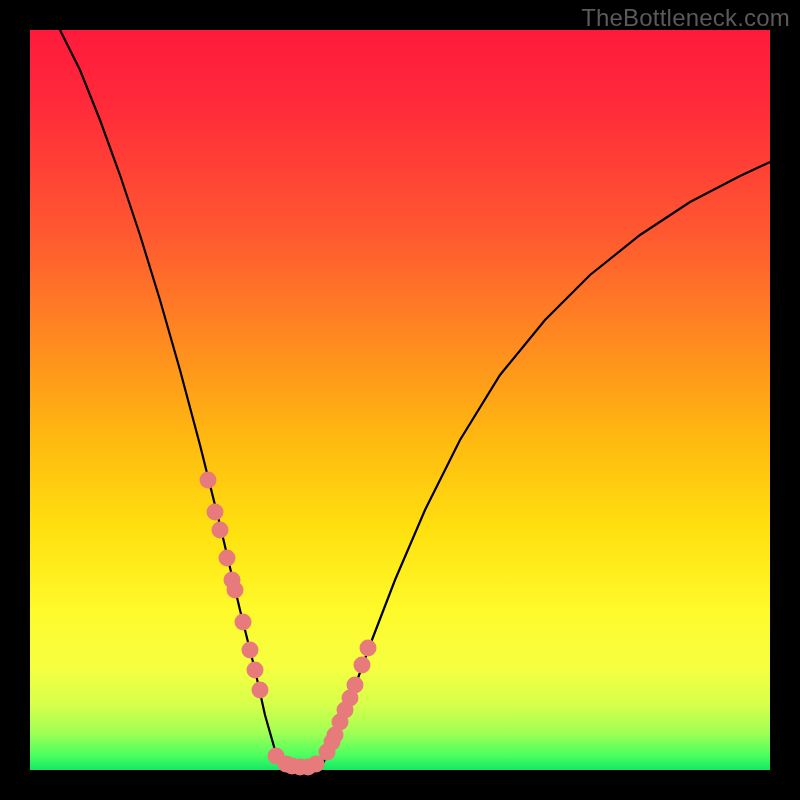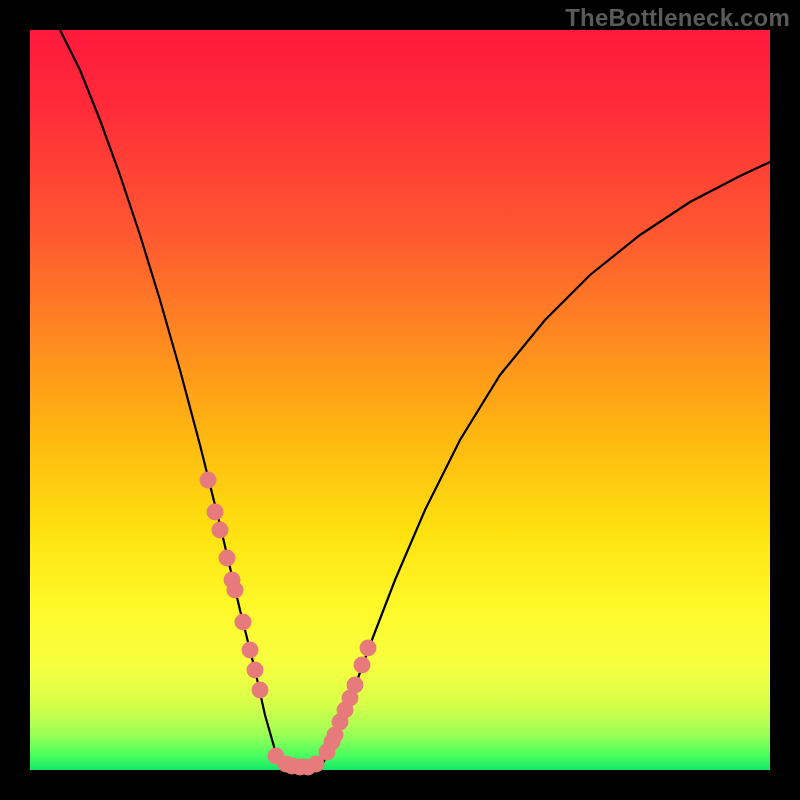--- a/index.html
+++ b/index.html
@@ -42,21 +42,21 @@
       #12e866 100%
     );
   }
   .watermark {
     position: absolute;
     top: 4px;
     right: 10px;
     color: #5a5a5a;
     font-size: 24px;
     letter-spacing: 0.2px;
-    font-weight: 700;
+    font-weight: 400;
     user-select: none;
   }
   svg.curve {
     position: absolute;
     left: 0;
     top: 0;
     width: 740px;
     height: 740px;
     overflow: visible;
   }

